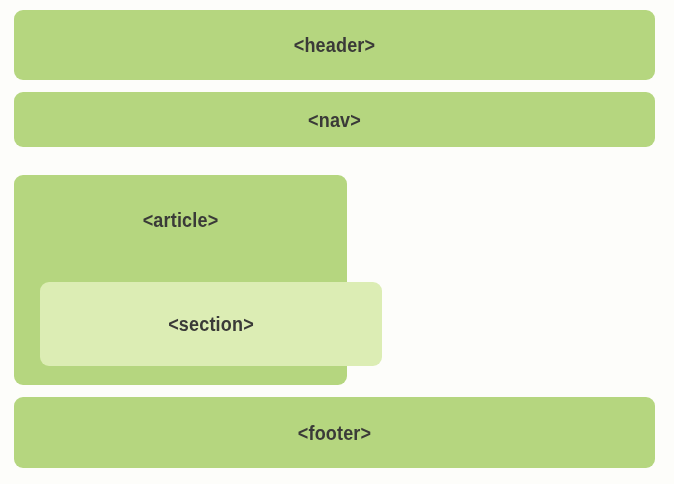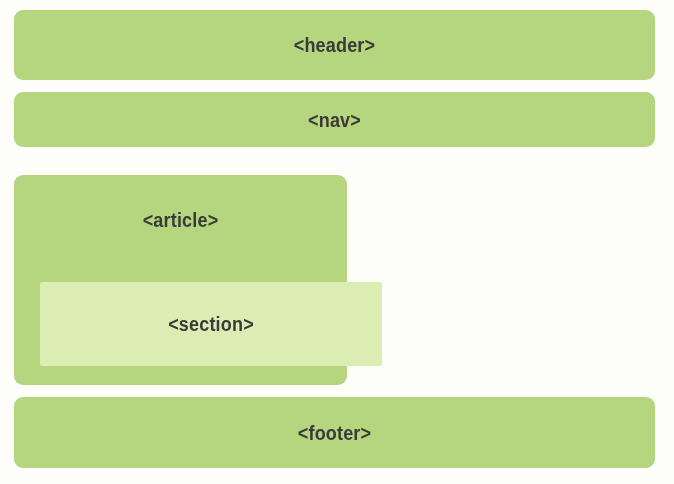--- a/index.html
+++ b/index.html
@@ -81,21 +81,21 @@
   #block-aside > .block-label { top: 30px; }
 
   
   #block-section {
     position: absolute;
     box-sizing: border-box;
     left: 26px;
     top: 107px;
     width: 342px;
     height: 84px;
-    border-radius: 2px;
+    border-radius: 9px;
     background: #dcedb4;
   }
   #block-section .block-label { top: 50%; margin-top: -10px; }
 
   
   #block-footer {
     left: 14px;
     top: 397px;
     width: 641px;
     height: 71px;

